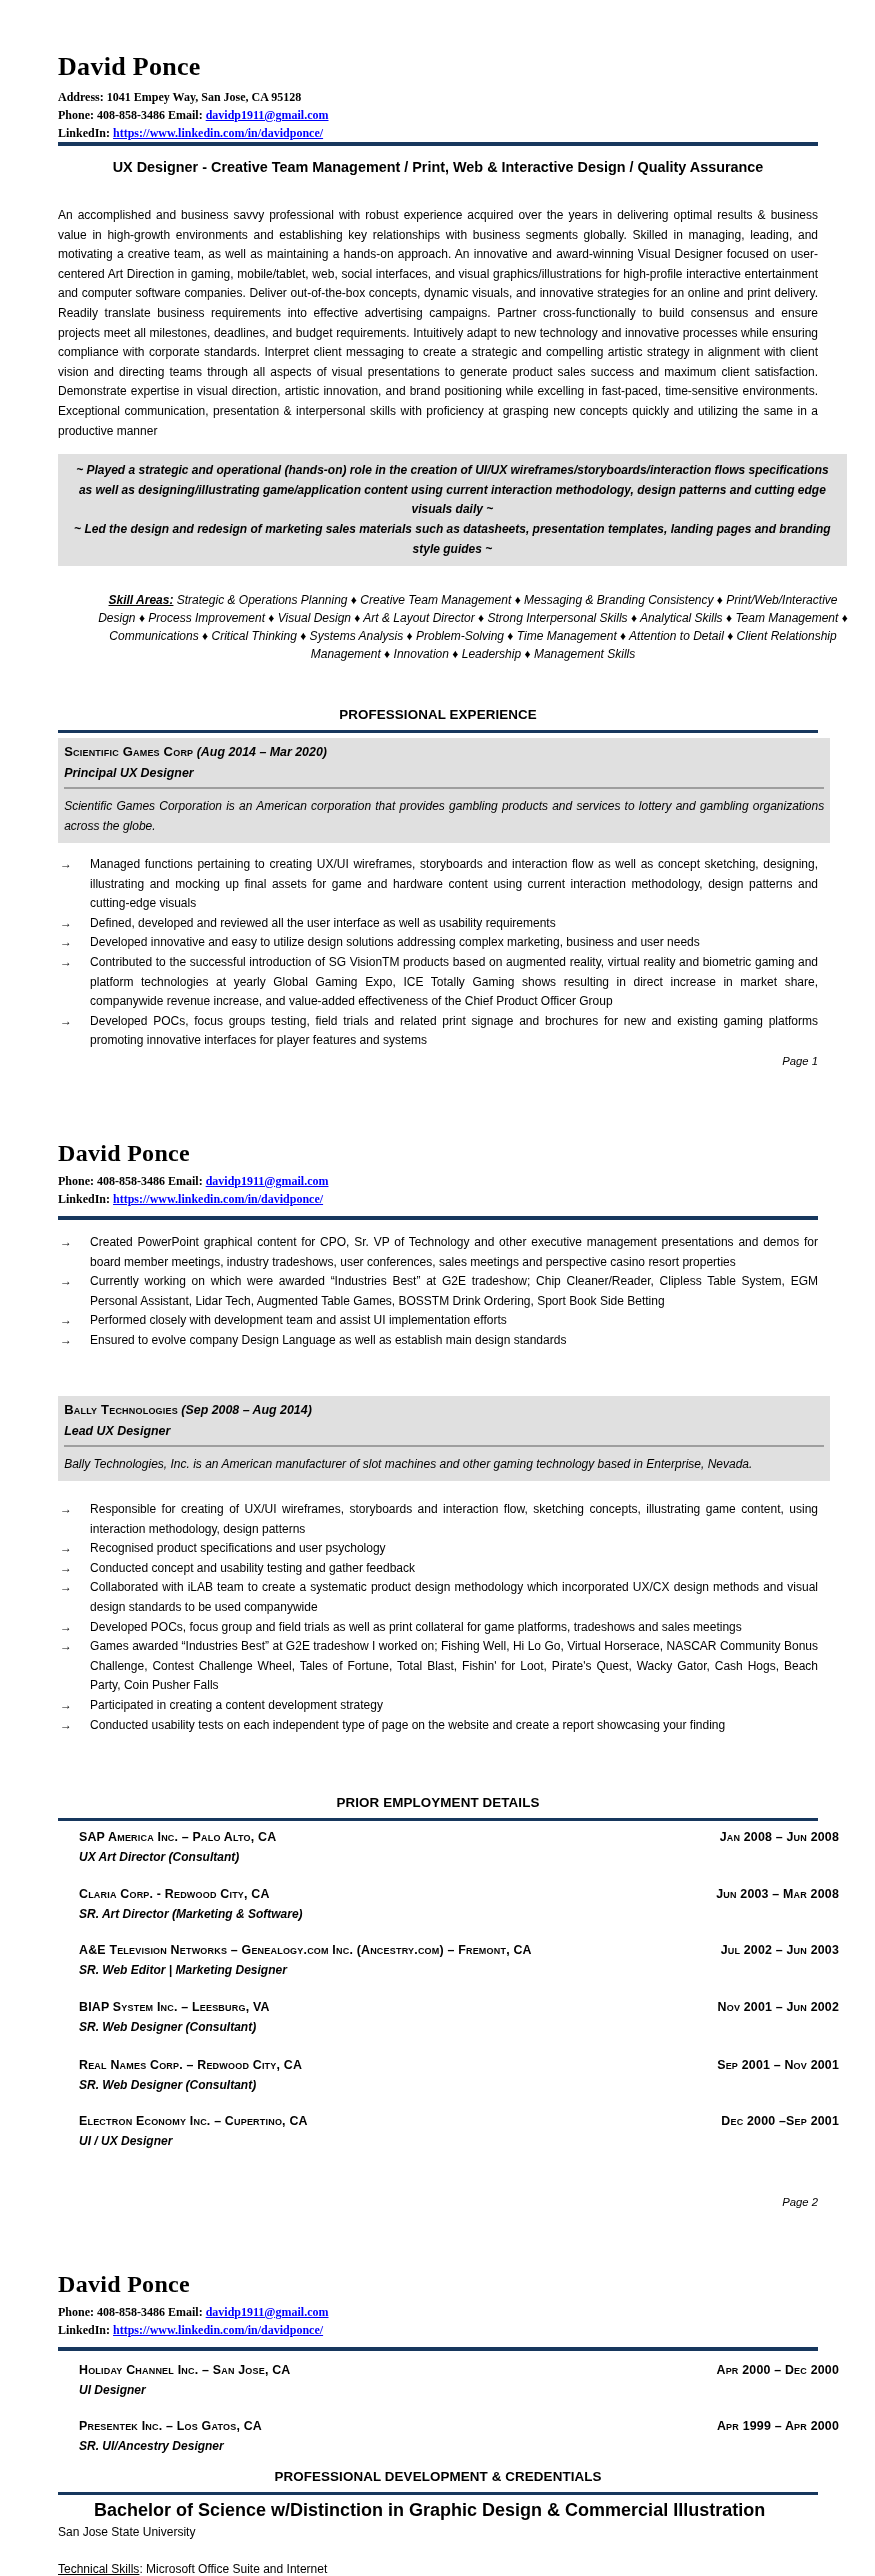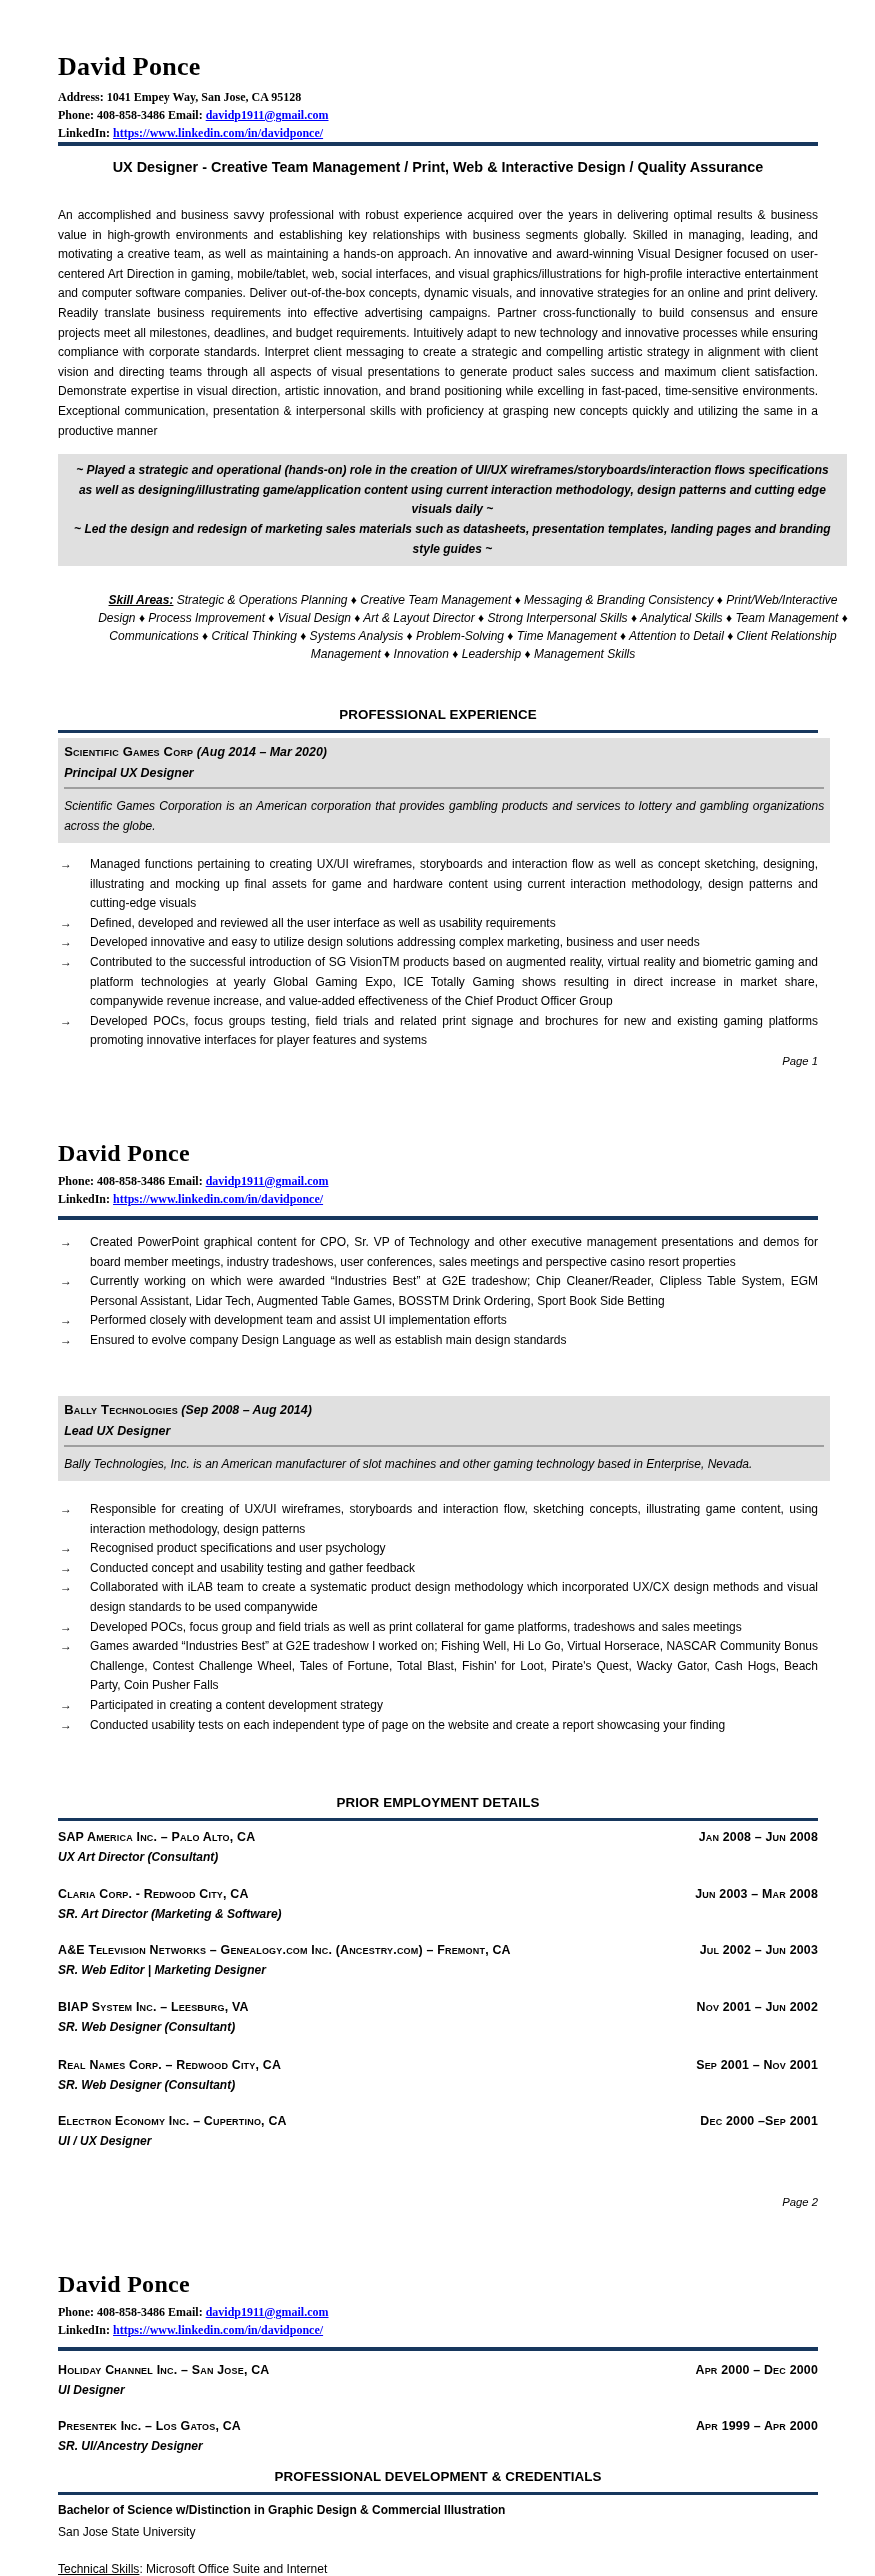--- a/index.html
+++ b/index.html
@@ -52,25 +52,25 @@
   .job-co{font-weight:bold;font-size:13px;line-height:18.5px;}
   .job-co .co{font-variant:small-caps;letter-spacing:0.2px;}
   .job-co .dates{font-style:italic;font-size:12.4px;}
   .job-title{font-weight:bold;font-style:italic;font-size:12.4px;line-height:17.5px;margin-top:3.1px;}
   .job-sep{border-top:2.1px solid var(--block-rule,#9e9e9e);margin:5.2px 0 6.2px 0;}
   .job-desc{font-style:italic;font-size:12px;line-height:20px;text-align:justify;}
   .bullets{font-size:12px;line-height:19.6px;}
   .bullet{display:flex;align-items:flex-start;}
   .bullet .arrow{flex:0 0 30px;text-align:left;padding-left:2.1px;}
   .bullet .btxt{flex:1;text-align:justify;}
-  .emp{font-size:12.4px;}
+  .emp{font-size:12.4px;margin-left:21px;}
   .emp-row{display:flex;justify-content:space-between;font-weight:bold;line-height:19.6px;}
   .emp-co,.emp-dates{font-variant:small-caps;letter-spacing:0.2px;}
   .emp-title{font-weight:bold;font-style:italic;font-size:12px;line-height:19.6px;}
-  .degree{font-weight:bold;font-size:12px;line-height:18.5px;}
+  .degree{font-weight:bold;font-size:18px;line-height:18.5px;margin-left:36px;}
   .school{font-size:12px;line-height:18.5px;}
   .tech{font-size:12px;line-height:19.6px;}
   .tech .tlbl{text-decoration:underline;}
   .footer{font-style:italic;font-size:11.3px;text-align:right;}
 </style>
 </head>
 <body>
 
 <div class="canvas">
 

